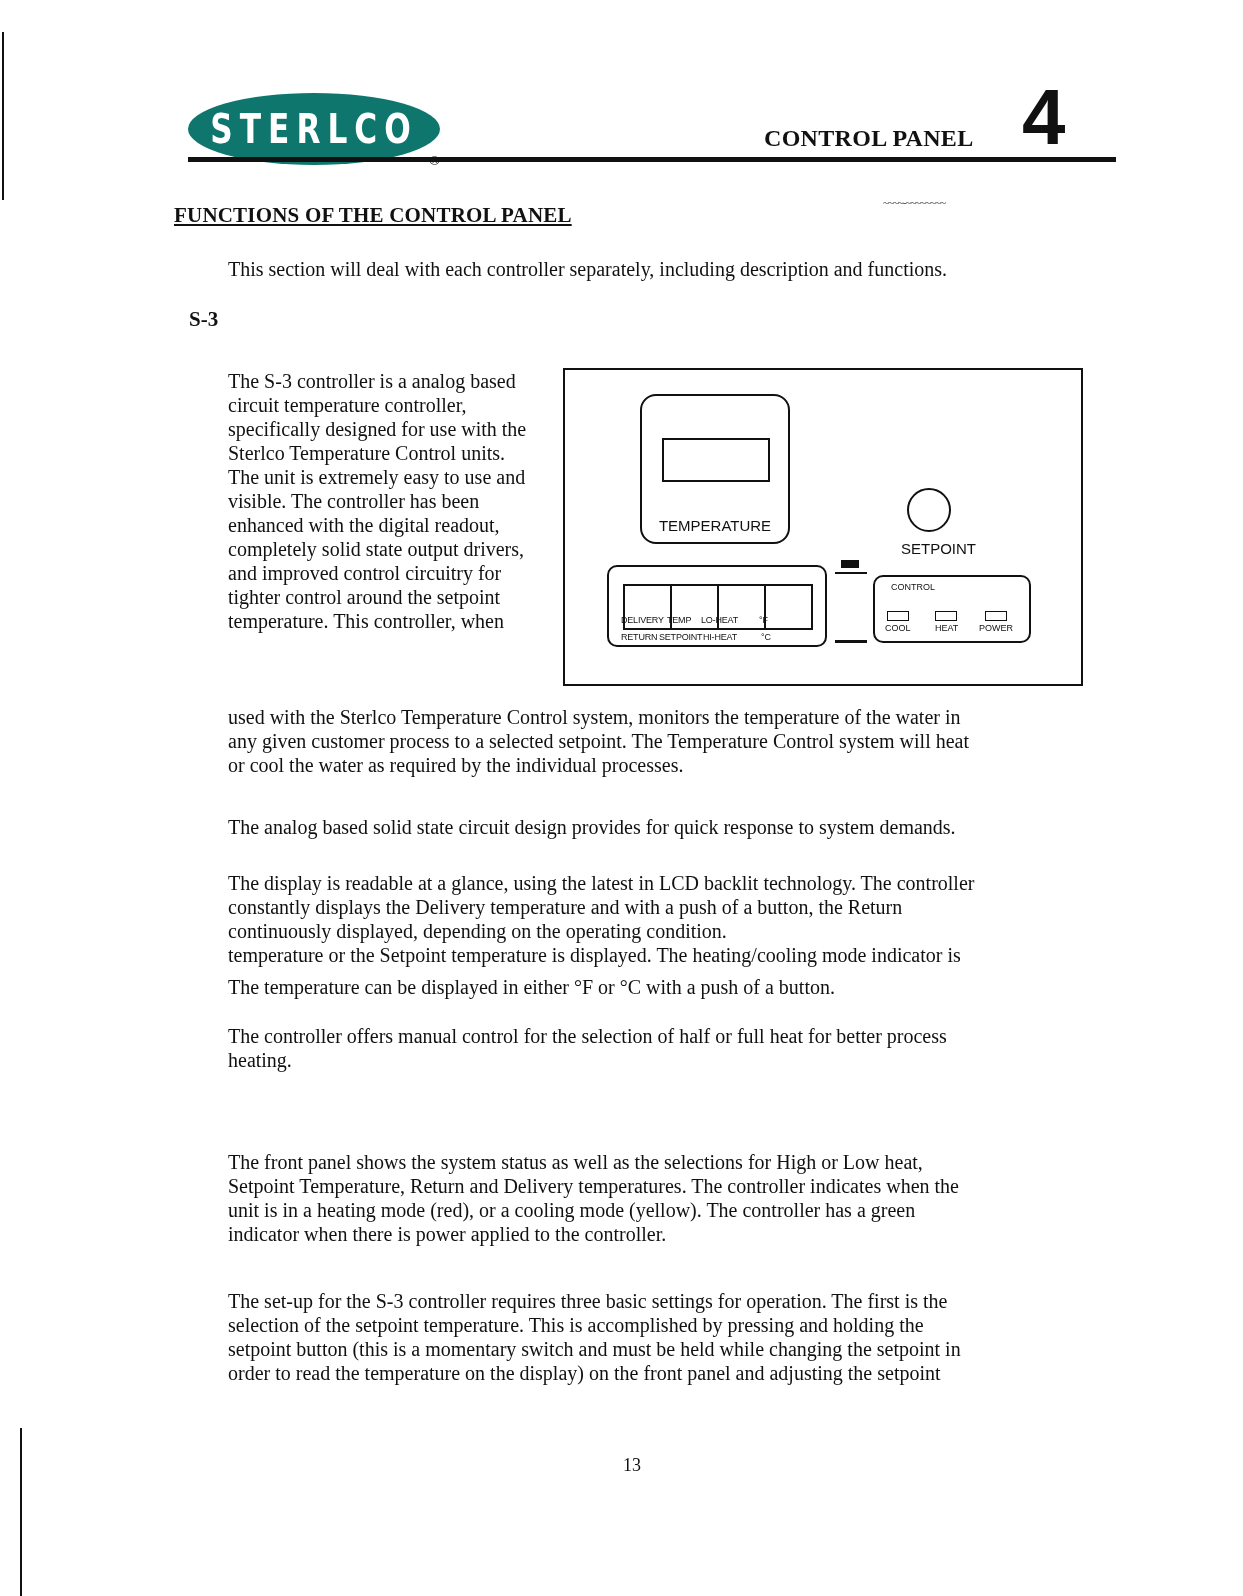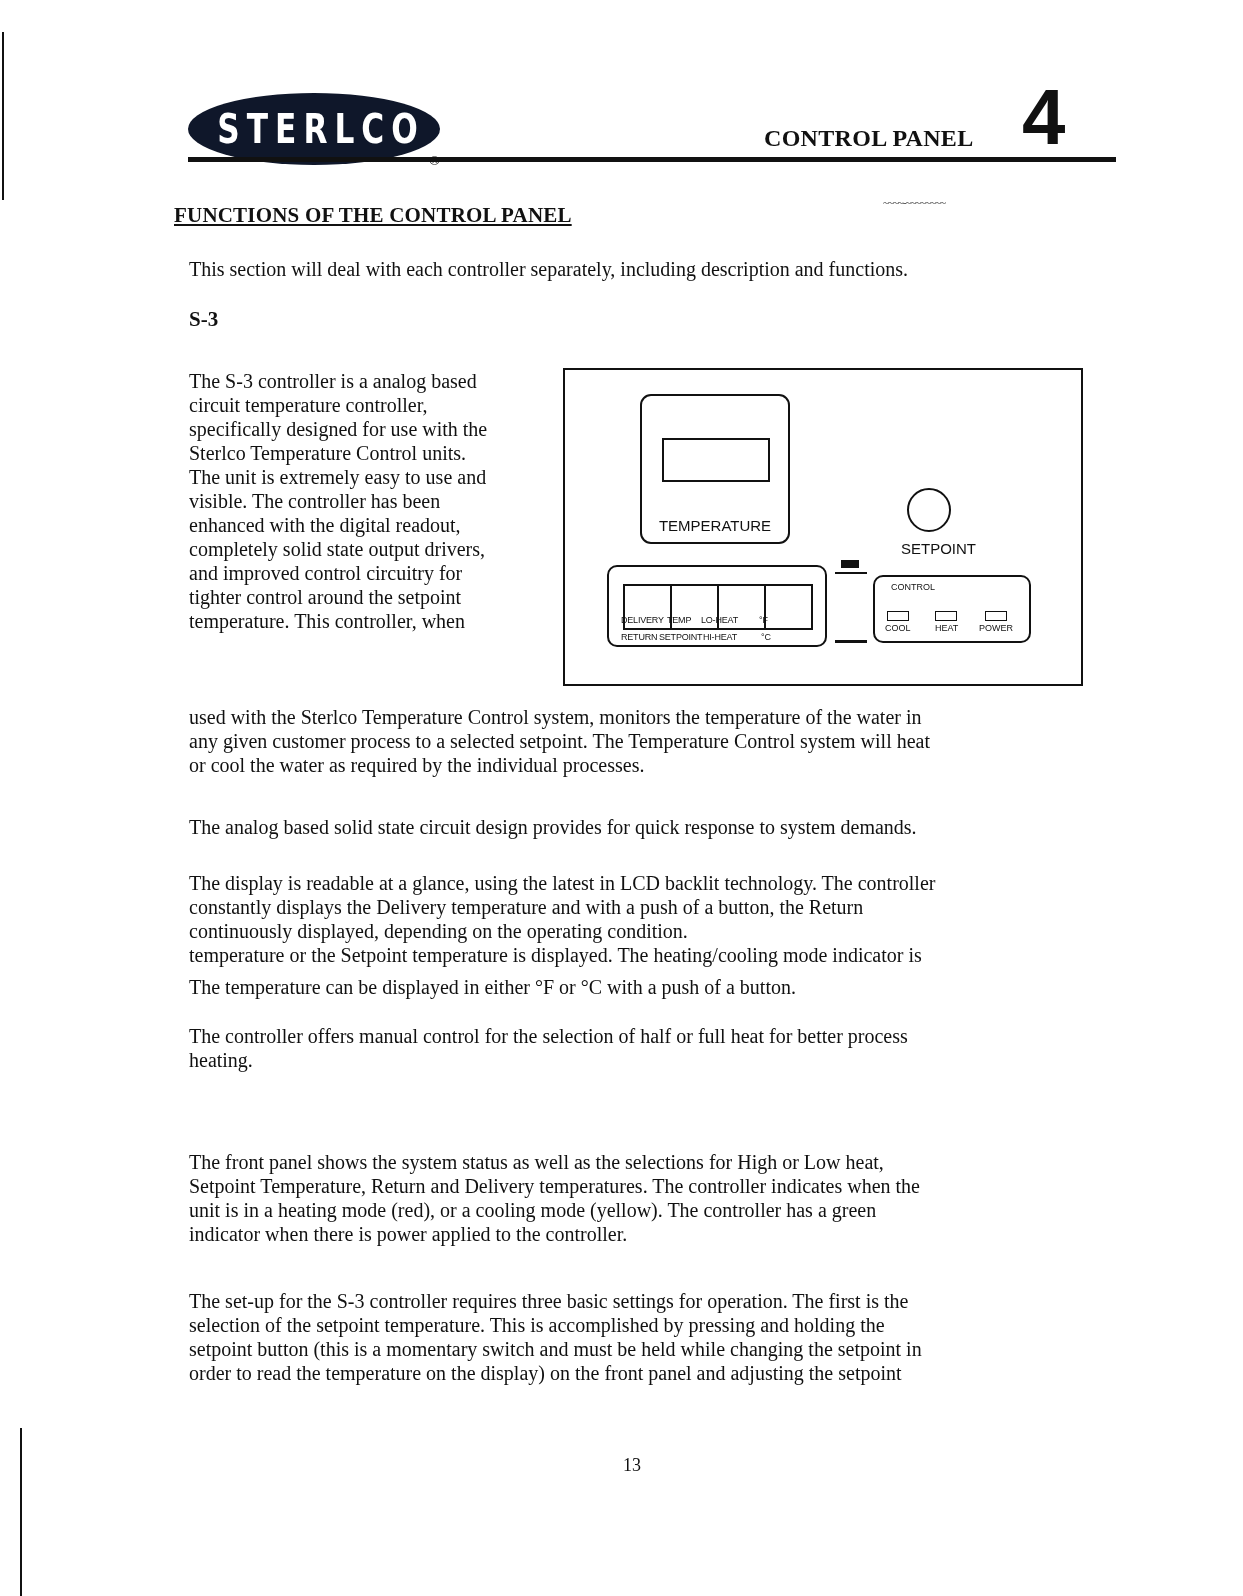--- a/index.html
+++ b/index.html
@@ -3,53 +3,53 @@
 <meta charset="utf-8">
 <style>
   html, body { margin: 0; padding: 0; background: #ffffff; }
   body {
     width: 1243px; height: 1596px; position: relative; overflow: hidden;
     font-family: "Liberation Serif", "DejaVu Serif", serif; color: #111;
   }
   .binding-line { position: absolute; background: #111; }
   .logo-oval {
     position: absolute; left: 188px; top: 93px; width: 252px; height: 72px;
-    background: #0f172a; border-radius: 50%;
-    display: flex; align-items: center; 
+    background: #0f766e; border-radius: 50%;
+    display: flex; align-items: center; justify-content: center;
   }
   .logo-text {
     color: #fff; font-family: "DejaVu Sans", sans-serif; font-size: 40px;
     letter-spacing: 9px; font-weight: bold; transform: scaleX(0.78);
   }
   .reg-mark { position: absolute; left: 428px; top: 153px; font-size: 13px; font-family: "DejaVu Sans", sans-serif; }
   .header-title { position: absolute; left: 764px; top: 125px; font-size: 24px; font-weight: bold; letter-spacing: 0.3px; }
   .chapter-num { position: absolute; left: 1022px; top: 78px; font-size: 78px; font-weight: bold; font-family: "Liberation Sans", sans-serif; line-height: 1; }
   .header-rule { position: absolute; left: 188px; top: 157px; width: 928px; height: 5px; background: #111; }
   .section-title {
     position: absolute; left: 174px; top: 203px; font-size: 21px; font-weight: bold;
     text-decoration: underline; letter-spacing: 0.2px;
   }
   .scribble { position: absolute; left: 883px; top: 196px; font-size: 11px; color: #333; letter-spacing: -1px; }
-  .body-text { font-size: 20px; line-height: 24px; }
+  .body-text { font-size: 20px; line-height: 24px; margin-left: 39px; }
   .intro { position: absolute; left: 189px; top: 257px; }
   .subhead { position: absolute; left: 189px; top: 307px; font-size: 21px; font-weight: bold; }
   .col-text { position: absolute; left: 189px; top: 369px; width: 360px; }
   .col-text div { white-space: nowrap; }
   .full-text { position: absolute; left: 189px; width: 900px; }
   .full-text div { white-space: nowrap; }
   .page-num { position: absolute; left: 623px; top: 1455px; font-size: 18px; }
 
   
   .diagram {
     position: absolute; left: 563px; top: 368px; width: 520px; height: 318px;
     border: 2px solid #111; box-sizing: border-box;
   }
   .temp-box {
     position: absolute; left: 75px; top: 24px; width: 150px; height: 150px;
-    border: 2px solid #111; border-radius: 11px; box-sizing: border-box;
+    border: 2px solid #111; border-radius: 16px; box-sizing: border-box;
   }
   .temp-screen {
     position: absolute; left: 20px; top: 42px; width: 108px; height: 44px;
     border: 2px solid #111; box-sizing: border-box;
   }
   .temp-label {
     position: absolute; left: 0; right: 0; bottom: 8px; text-align: center;
     font-family: "Liberation Sans", sans-serif; font-size: 15px;
   }
   .setpoint-knob {

